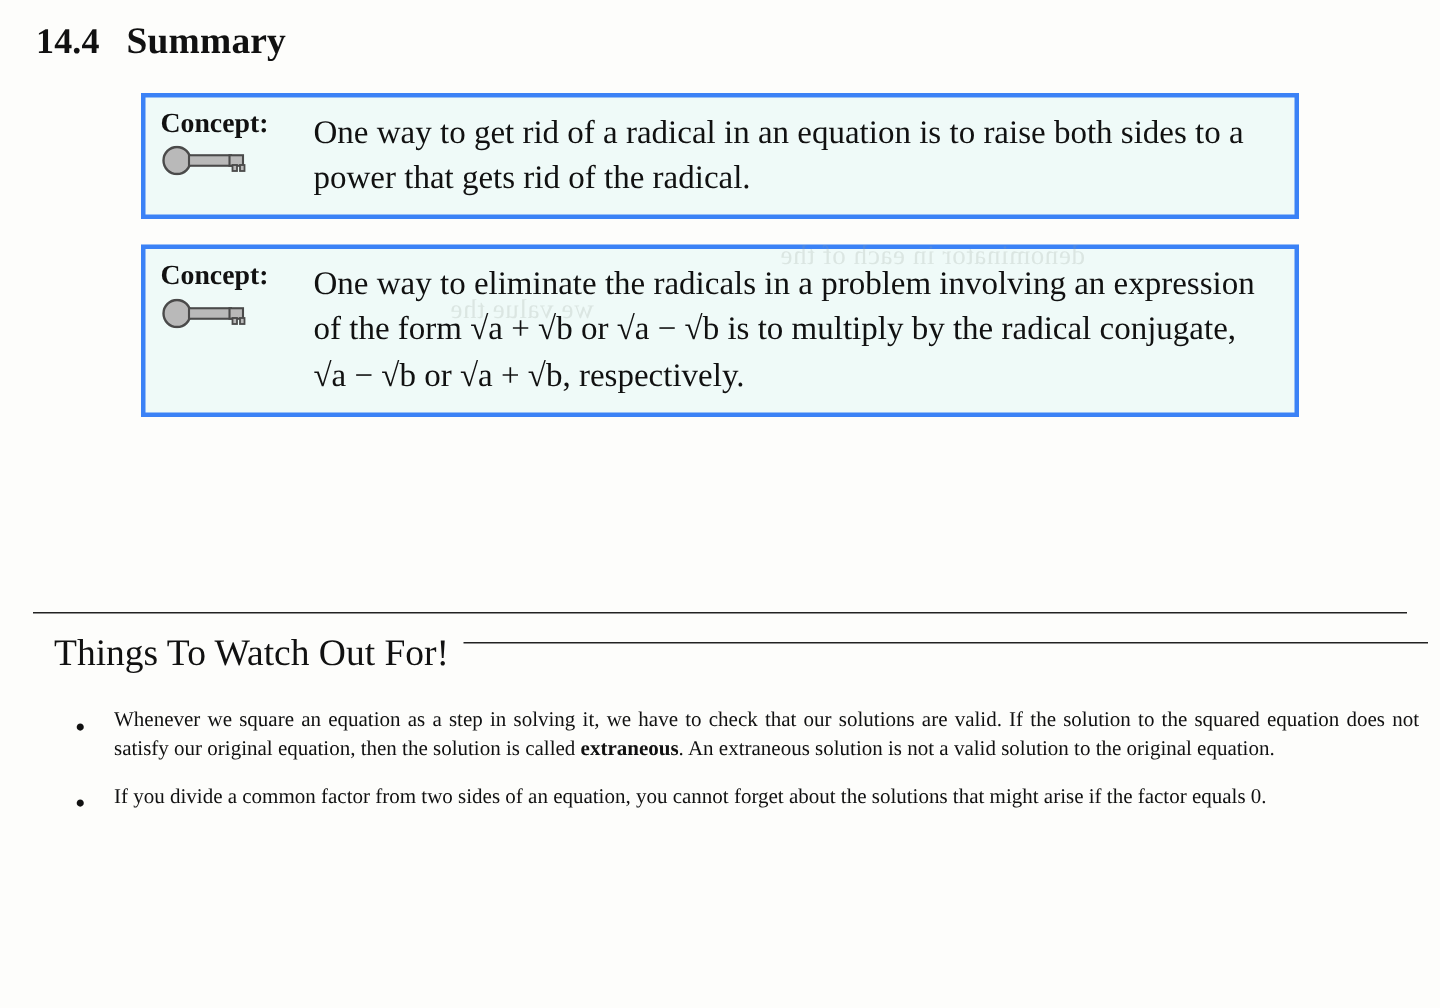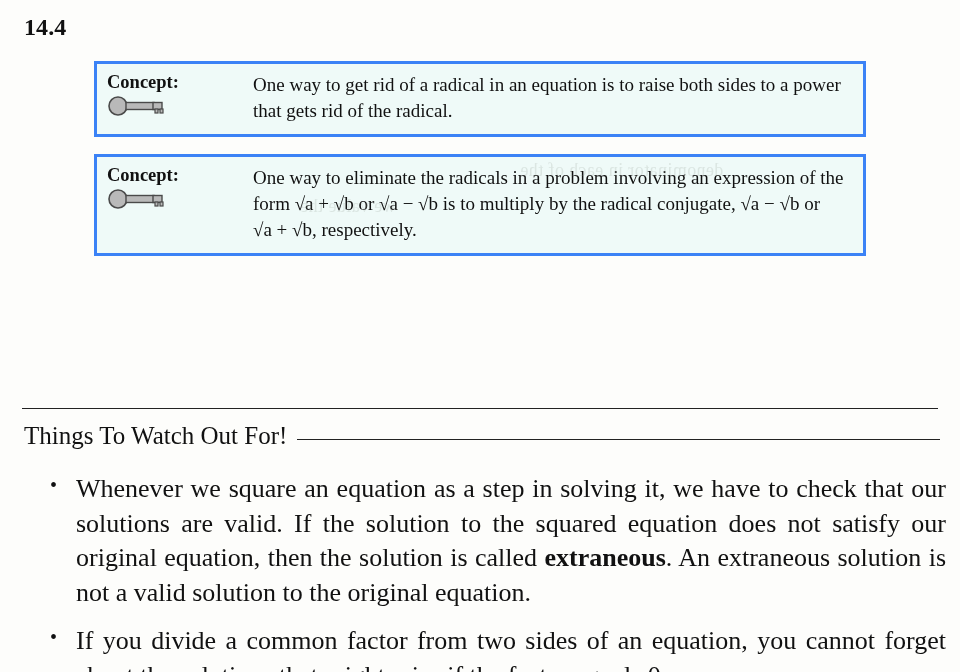--- a/index.html
+++ b/index.html
@@ -63,25 +63,24 @@
     align-items: flex-start;
   }
   .concept-label {
     font-weight: bold;
     font-size: 18.5px;
     line-height: 1.1;
     margin-bottom: 4px;
   }
   .key-icon { display: block; }
   .concept-text {
-    font-size: 19px;
+    font-size: 22px;
     line-height: 1.37;
     padding-left: 2px;
     flex: 1;
-    margin-left: 44px;
   }
   .concept-text .sqrt { white-space: nowrap; }
   var, .ital { font-family: "Liberation Serif", serif; }
 
   .para {
     margin: 22px 0 0 2px;
     font-size: 19.5px;
     line-height: 1.37;
     text-align: justify;
   }
@@ -92,24 +91,23 @@
   .rule-top {
     position: absolute;
     left: 22px;
     top: 408px;
     width: 916px;
     height: 1px;
     background: #222;
   }
   .watch-head {
     position: absolute;
-    left: 24px;
+    left: 36px;
     top: 422px;
     display: flex;
-    align-items: center;
     width: 916px;
   }
   .watch-title {
     font-size: 25px;
     font-family: "Liberation Serif", serif;
     white-space: nowrap;
     padding-right: 10px;
   }
   .watch-line {
     flex: 1;
@@ -129,21 +127,21 @@
     margin-bottom: 14px;
   }
   .bullet .dot {
     flex: 0 0 26px;
     font-size: 20px;
     line-height: 1.33;
     text-align: left;
     padding-left: 4px;
   }
   .bullet .btext {
-    font-size: 26px;
+    font-size: 14px;
     line-height: 1.33;
     text-align: justify;
     width: 872px;
   }
   
   .ghost {
     position: absolute;
     color: rgba(150, 160, 150, 0.22);
     font-size: 18px;
     letter-spacing: 0.4px;
@@ -157,20 +155,21 @@
 </head>
 <body>
 
 <div class="page">
 
   <div class="ghost ghost1">denominator in each of the</div>
   <div class="ghost ghost2">we value the</div>
 
   <div class="section-head">
     <span class="section-num">14.4</span>
+    <span class="section-title">Summary</span>
   </div>
 
 
   <div class="concept-box">
     <div class="concept-left">
       <div class="concept-label">Concept:</div>
       <span class="key-icon">
         <svg width="62" height="20" viewBox="0 0 62 20">
           <circle cx="11" cy="10" r="9" fill="#b9b9b9" stroke="#4a4a4a" stroke-width="1.6"></circle>
           <rect x="19" y="6.5" width="28" height="7" fill="#b9b9b9" stroke="#4a4a4a" stroke-width="1.4"></rect>

